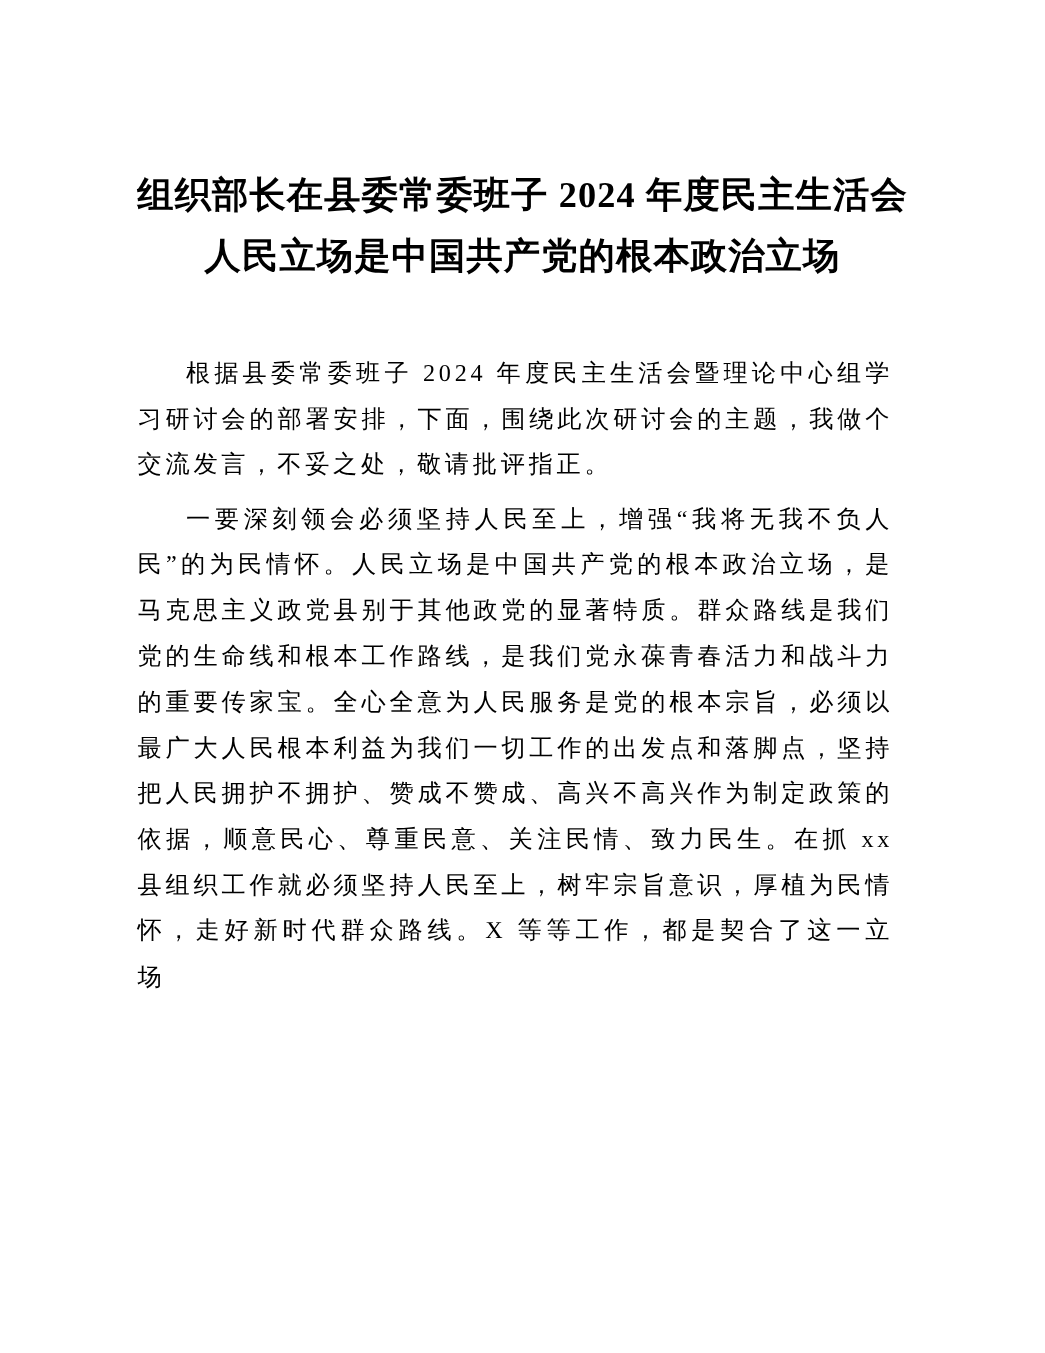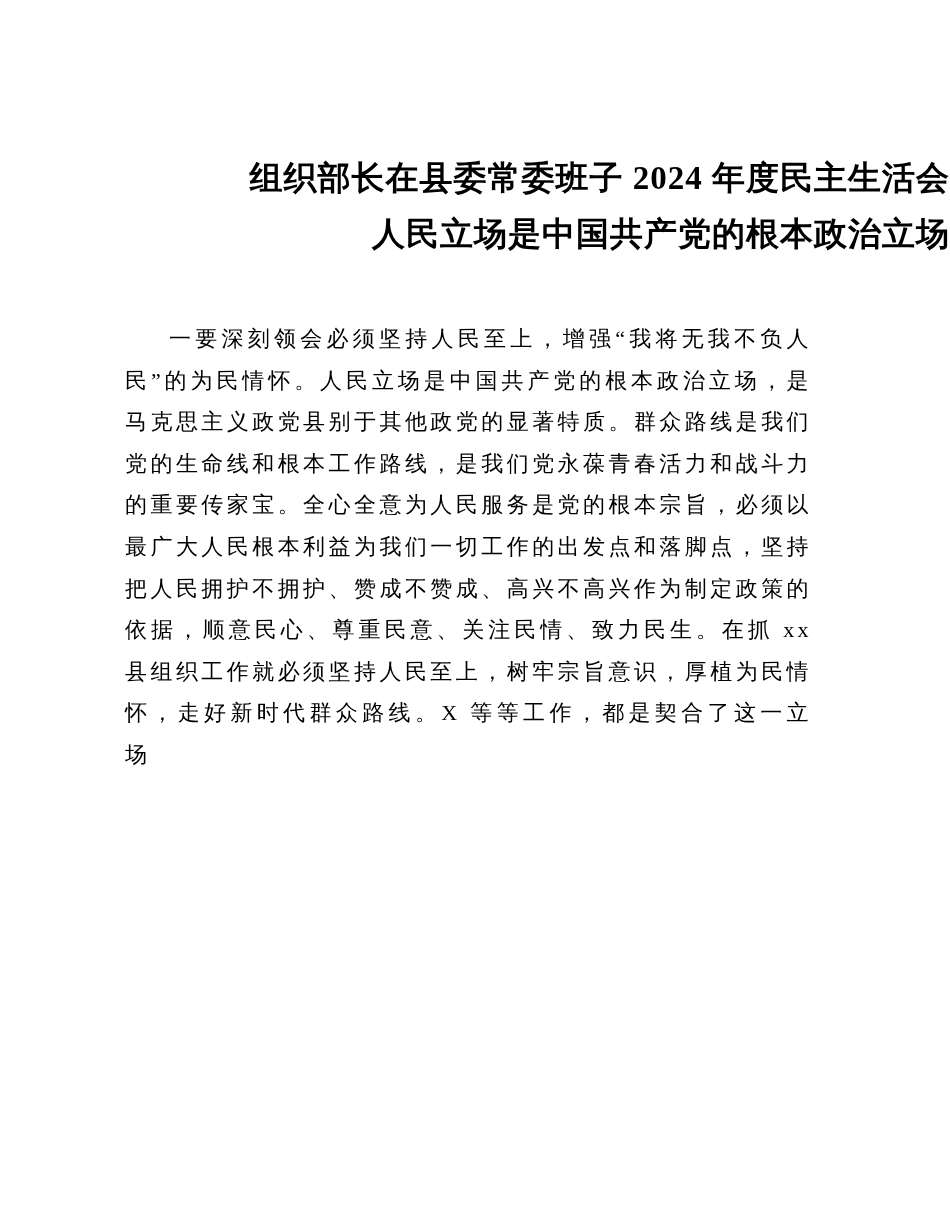--- a/index.html
+++ b/index.html
@@ -15,21 +15,21 @@
     color: #000000;
     font-family: "Liberation Serif", "DejaVu Serif", serif;
     overflow: hidden;
   }
   .title {
     margin: 150px 0 0 0;
     padding: 0;
     font-size: 33px;
     font-weight: bold;
     line-height: 56px;
-    text-align: right;
+    text-align: center;
     letter-spacing: 1px;
     color: #000000;
   }
   .content {
     width: 687px;
     margin: 56px 0 0 125px;
     font-size: 22px;
     line-height: 41.6px;
     letter-spacing: 3.4px;
     text-align: justify;
@@ -44,15 +44,16 @@
 </style>
 </head>
 <body>
 
 <div class="page">
   <h1 class="title">
     <div>组织部长在县委常委班子 2024 年度民主生活会</div>
     <div>人民立场是中国共产党的根本政治立场</div>
   </h1>
   <div class="content">
+    <p>根据县委常委班子 2024 年度民主生活会暨理论中心组学习研讨会的部署安排，下面，围绕此次研讨会的主题，我做个交流发言，不妥之处，敬请批评指正。</p>
     <p>一要深刻领会必须坚持人民至上，增强“我将无我不负人民”的为民情怀。人民立场是中国共产党的根本政治立场，是马克思主义政党县别于其他政党的显著特质。群众路线是我们党的生命线和根本工作路线，是我们党永葆青春活力和战斗力的重要传家宝。全心全意为人民服务是党的根本宗旨，必须以最广大人民根本利益为我们一切工作的出发点和落脚点，坚持把人民拥护不拥护、赞成不赞成、高兴不高兴作为制定政策的依据，顺意民心、尊重民意、关注民情、致力民生。在抓 xx 县组织工作就必须坚持人民至上，树牢宗旨意识，厚植为民情怀，走好新时代群众路线。X 等等工作，都是契合了这一立场</p>
   </div>
 </div>
 
 </body></html>

